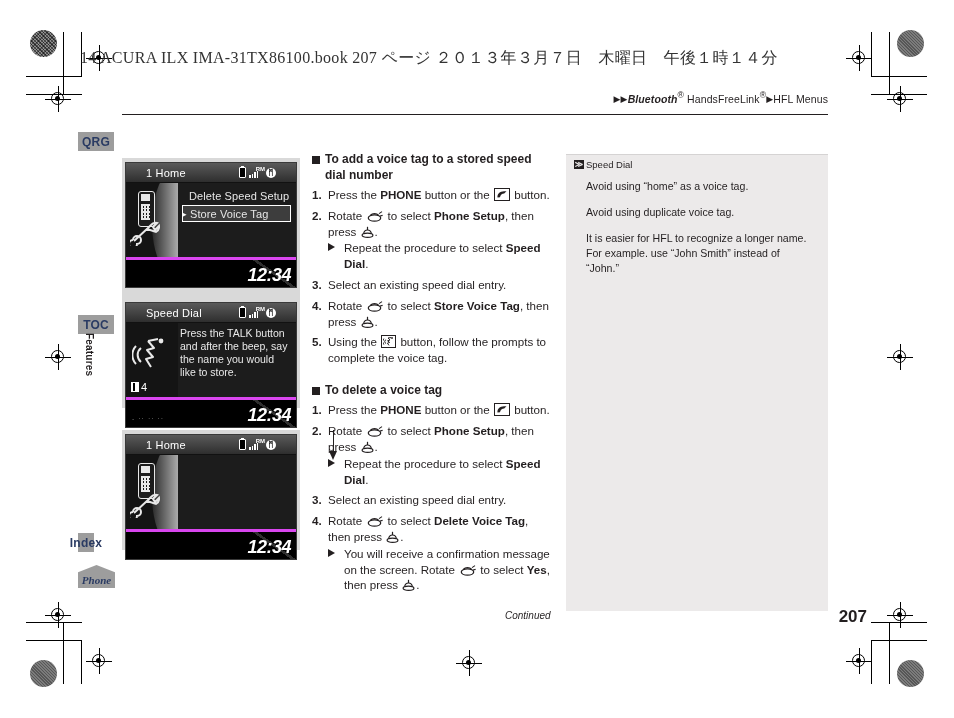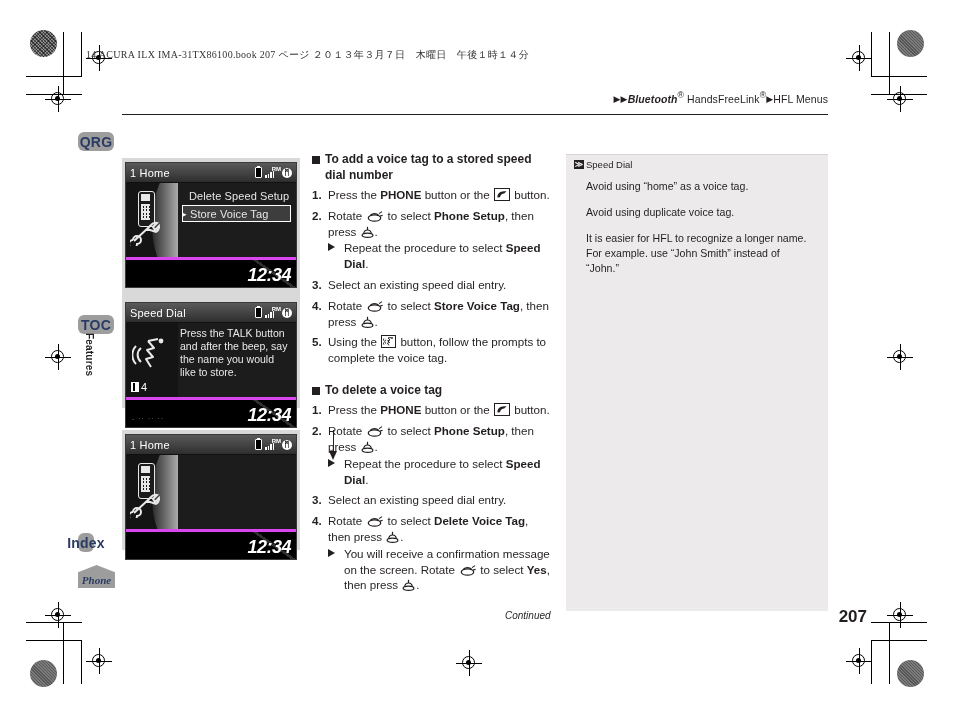--- a/index.html
+++ b/index.html
@@ -97,44 +97,43 @@
     position: absolute;
     left: 122px;
     top: 114px;
     width: 706px;
     height: 1px;
     background: #231f20;
   }
 
   .booktitle {
     position: absolute;
-    left: 86px;
+    left: 80px;
     top: 48px;
     font-family: "Liberation Serif", serif;
-    font-size: 10px;
+    font-size: 16px;
     color: #333;
     letter-spacing: .3px;
     white-space: nowrap;
   }
 
   
   .tab {
     position: absolute;
     left: 78px;
     width: 36px;
     height: 19px;
     background: #9d9d9d;
     color: #2a3b63;
-    font-size: 14px;
+    font-size: 12px;
     font-weight: 700;
     display: flex;
     align-items: center;
     justify-content: center;
     letter-spacing: .2px;
-    border-radius: 6px;
   }
   .tab-qrg { top: 132px; }
   .tab-toc { top: 315px; }
   .tab-index { top: 533px; width: 16px; }
 
   .home-tab {
     position: absolute;
     left: 78px;
     top: 565px;
     width: 37px;
@@ -192,21 +191,21 @@
     box-sizing: border-box;
     font-family: "Liberation Sans", sans-serif;
   }
   .scr-title {
     height: 19px;
     background: linear-gradient(#5a5a5a, #2e2e2e);
     color: #fff;
     font-size: 11px;
     display: flex;
     align-items: center;
-    padding: 0 4px;
+    padding: 0 20px;
     justify-content: space-between;
     border-bottom: 1px solid #111;
   }
   .scr-title .t { letter-spacing: .2px; }
   .scr-icons {
     display: flex;
     align-items: center;
     gap: 2px;
     font-size: 9px;
     color: #fff;

